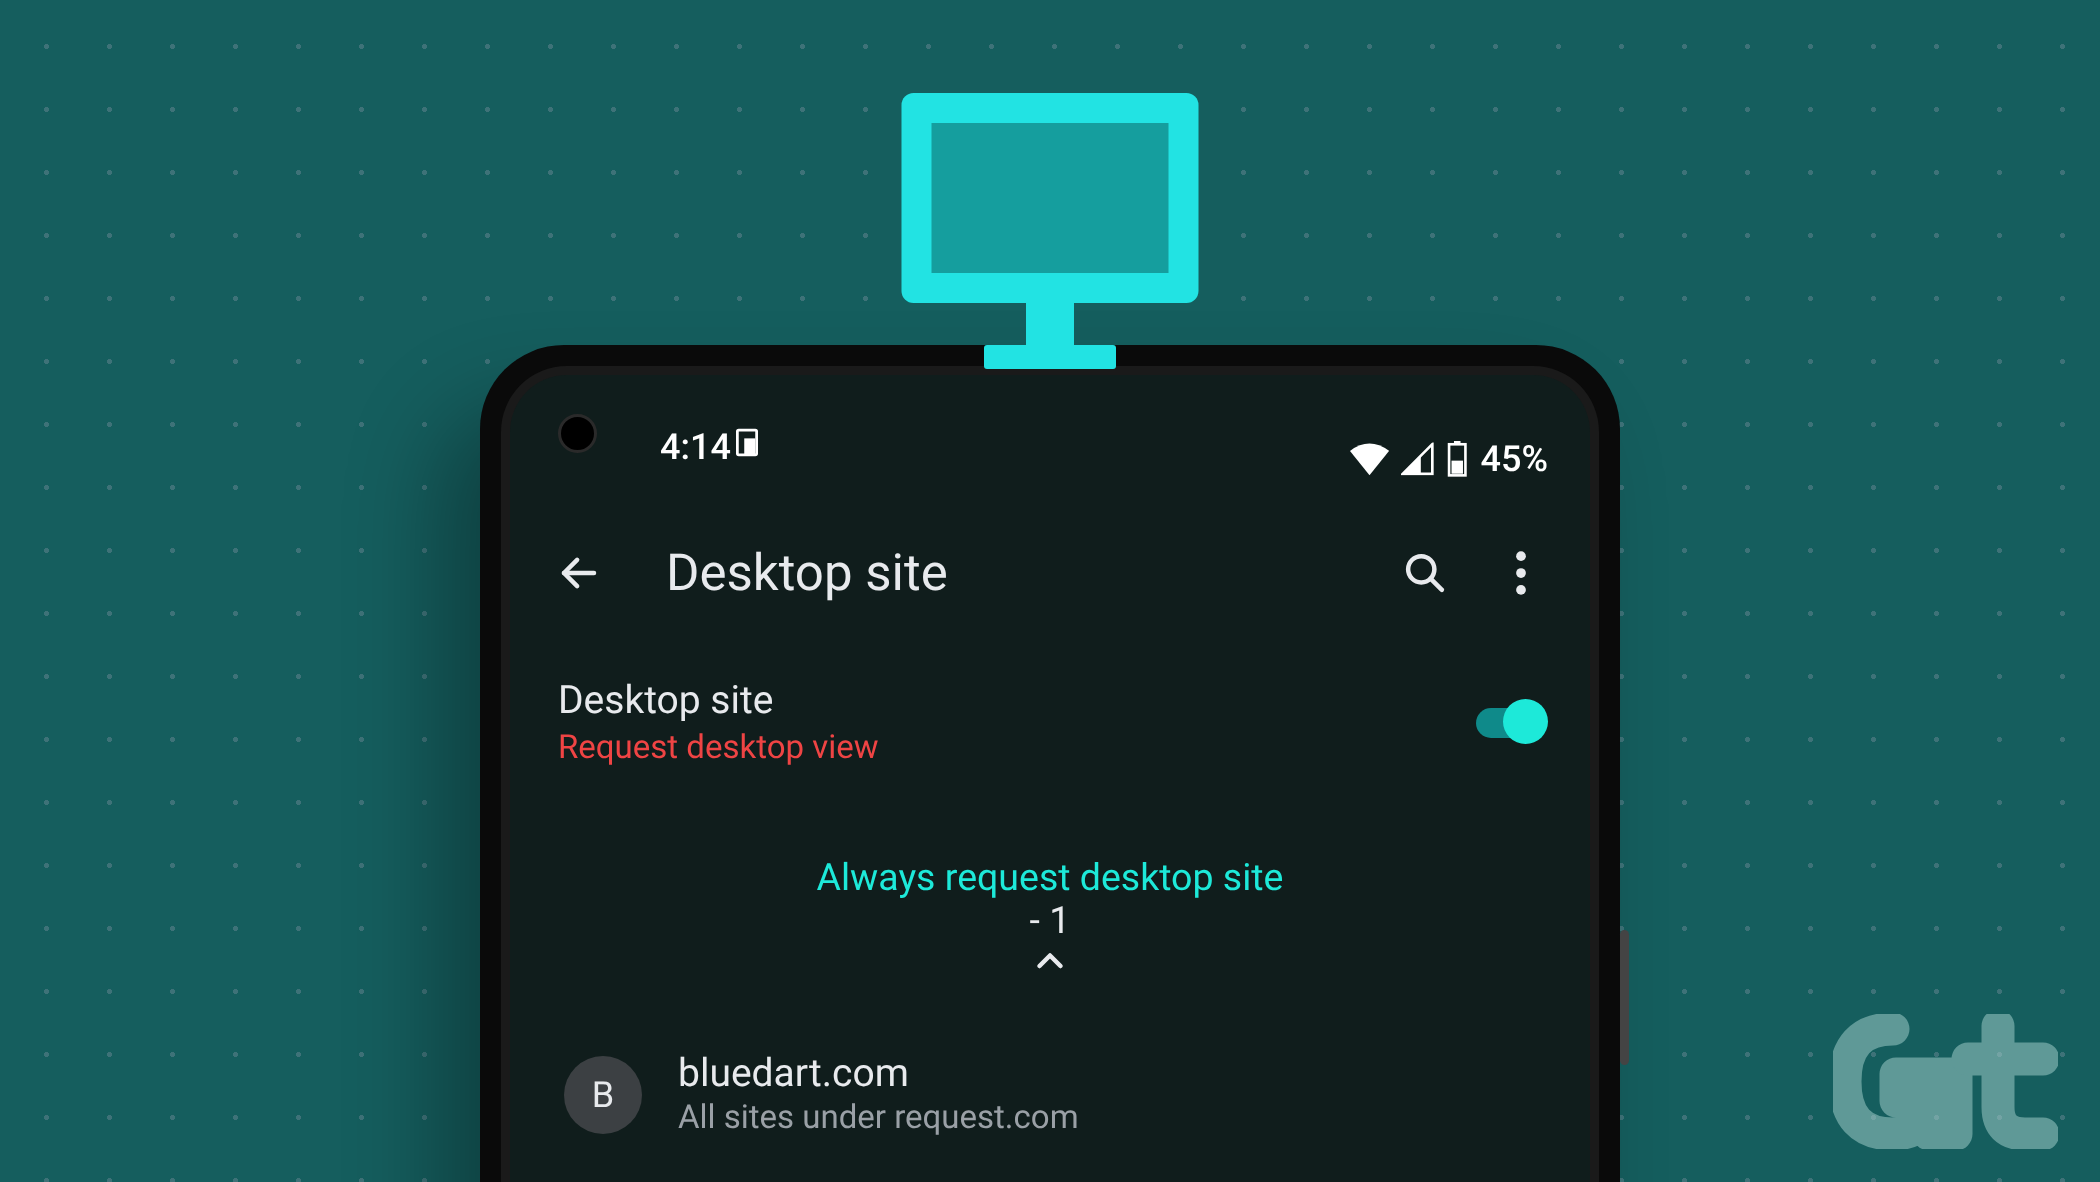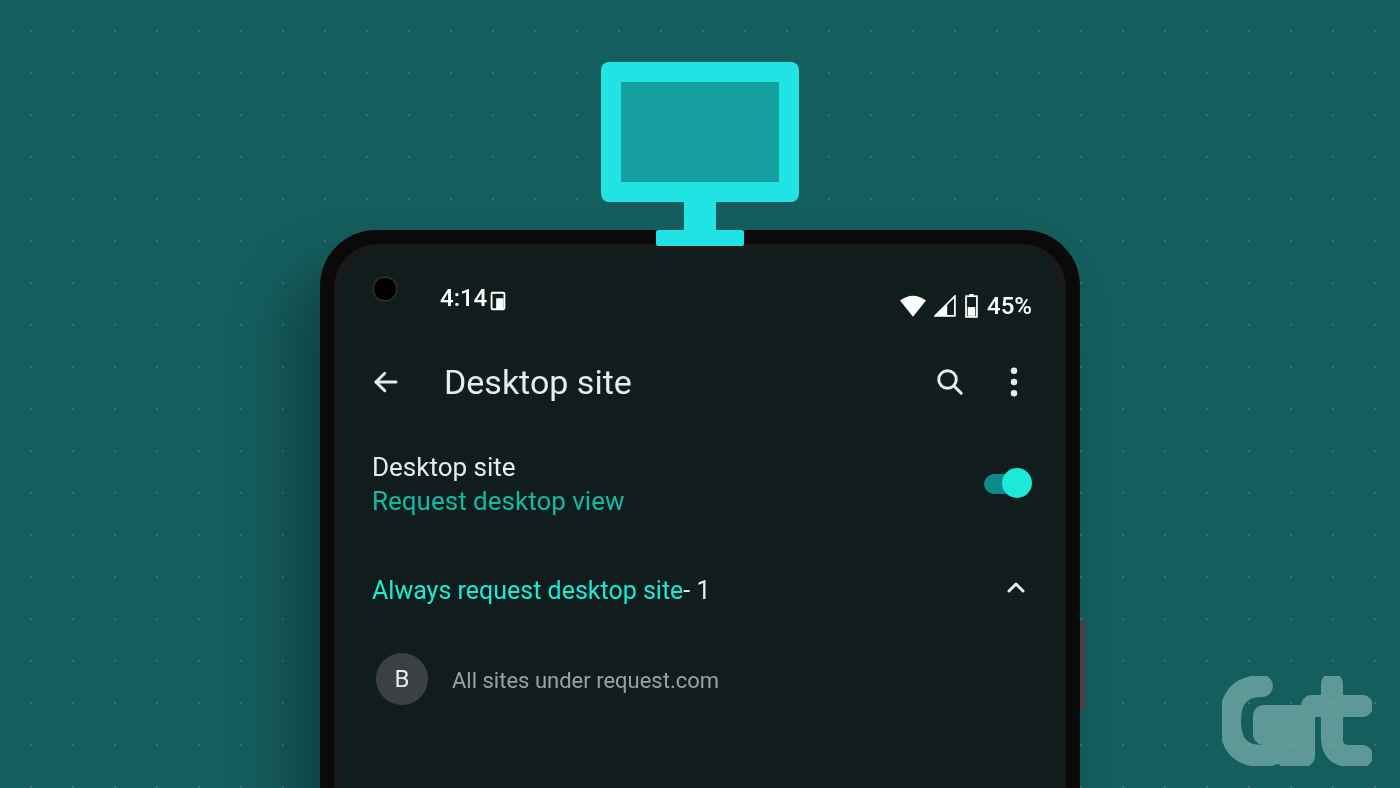--- a/index.html
+++ b/index.html
@@ -103,21 +103,21 @@
   
   .status-bar {
     display: flex;
     justify-content: space-between;
     align-items: center;
     padding: 26px 28px 0 100px;
     font-size: 24px;
     font-weight: 500;
     color: #fff;
   }
-  .status-left { display: flex; align-items: flex-end; }
+  .status-left { display: flex; align-items: flex-start; }
   .status-right { display: flex; align-items: center; gap: 8px; margin-top: 16px; }
   
   
   .app-bar {
     display: flex;
     align-items: center;
     padding: 42px 28px 20px 28px;
     gap: 28px;
   }
   .app-title {
@@ -136,21 +136,21 @@
   }
   
   
   .setting-row {
     display: flex;
     align-items: center;
     padding: 30px 32px 20px 32px;
   }
   .setting-text { flex: 1; }
   .setting-title { font-size: 26px; color: #e8eaed; }
-  .setting-subtitle { font-size: 26px; color: #14b8a6; margin-top: 4px; }
+  .setting-subtitle { font-size: 22px; color: #ef4444; margin-top: 4px; }
   
   
   .toggle {
     position: relative;
     width: 44px;
     height: 20px;
     background: #0f8a8a;
     border-radius: 20px;
   }
   .toggle-knob {
@@ -159,22 +159,23 @@
     top: -6px;
     width: 30px;
     height: 30px;
     background: #1de9d9;
     border-radius: 50%;
   }
   
   
   .section-row {
     display: flex;
-    align-items: flex-start;
+    align-items: center;
     padding: 40px 32px 20px 32px;
+    flex-direction: column;
   }
   .section-label {
     font-size: 25px;
     color: #1de9d9;
   }
   .section-count {
     font-size: 25px;
     color: #e8eaed;
   }
   .spacer { flex: 1; }
@@ -315,20 +316,21 @@
         <span>
           <svg width="24" height="24" viewBox="0 0 24 24" fill="none" stroke="#e8eaed" stroke-width="3" stroke-linecap="round" stroke-linejoin="round">
               <polyline points="5 15 12 8 19 15"></polyline>
             </svg>
         </span>
       </div>
 
       <div class="site-row">
         <div class="site-avatar">B</div>
         <div class="site-text">
+          <div class="site-title">bluedart.com</div>
           <div class="site-subtitle">All sites under request.com</div>
         </div>
       </div>
 
     </div>
   </div>
 </div>
 
 <div class="watermark">
   <svg width="150" height="90" viewBox="0 0 150 90">

